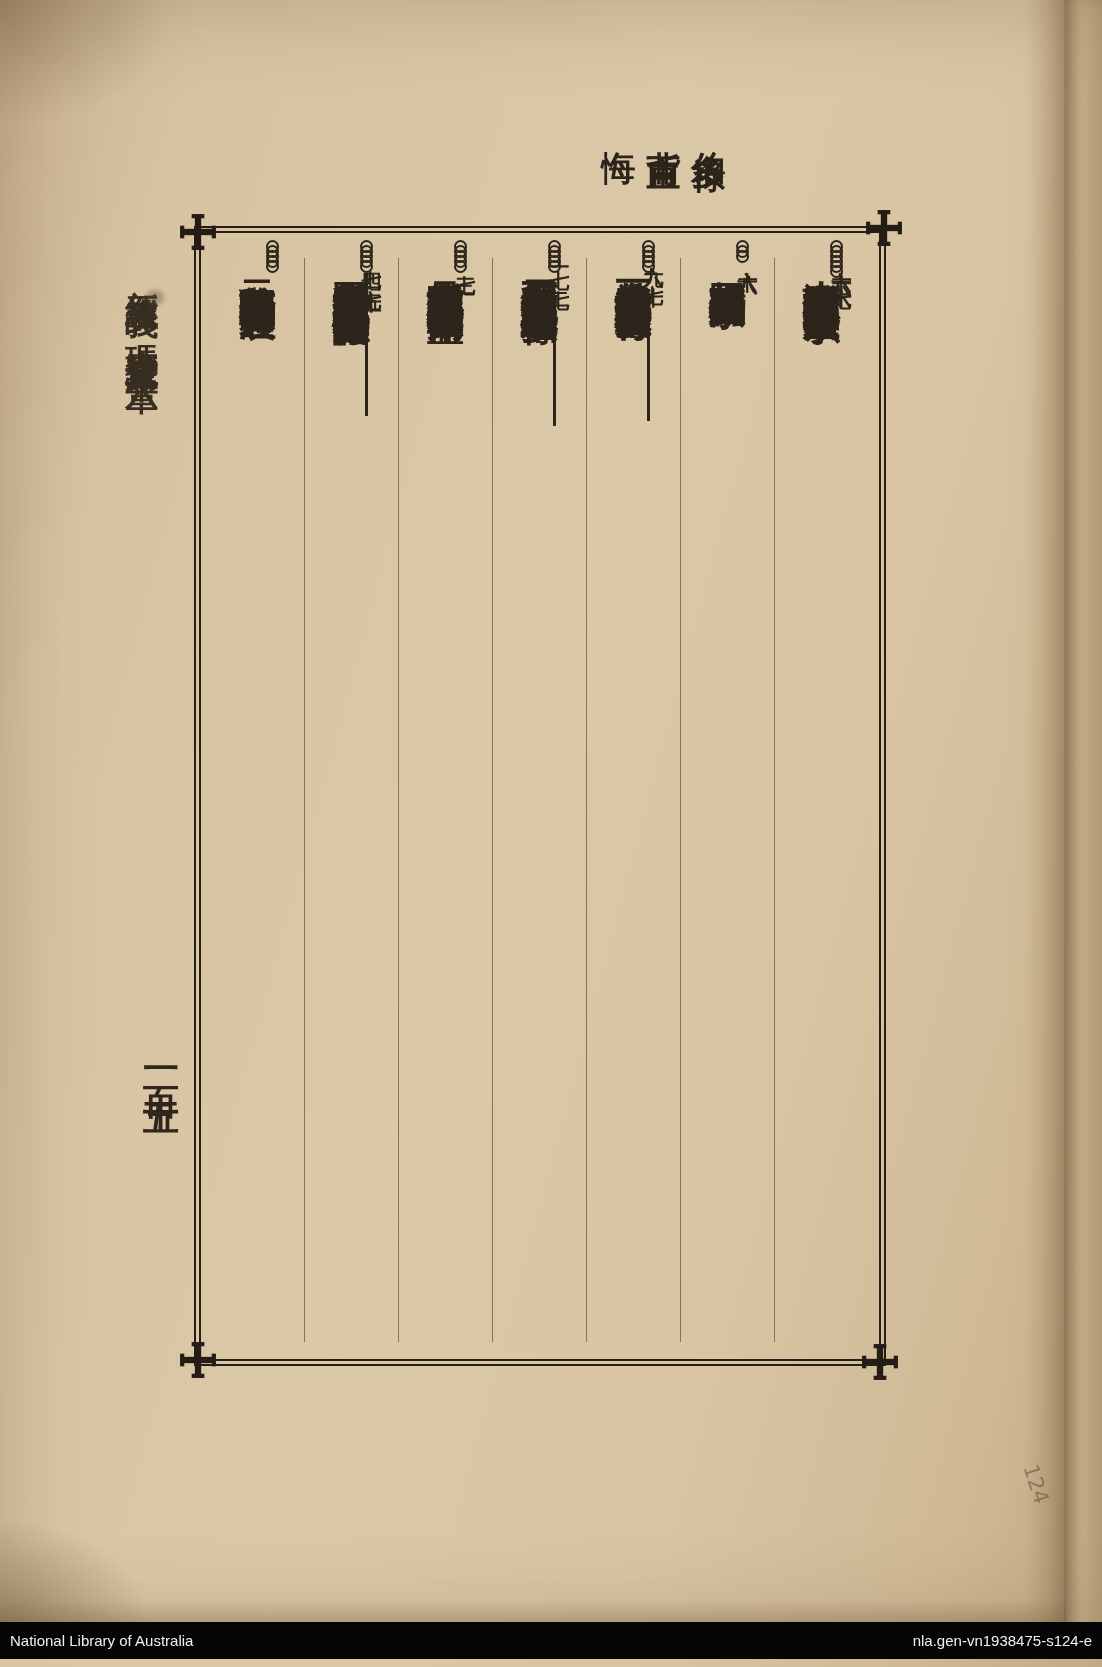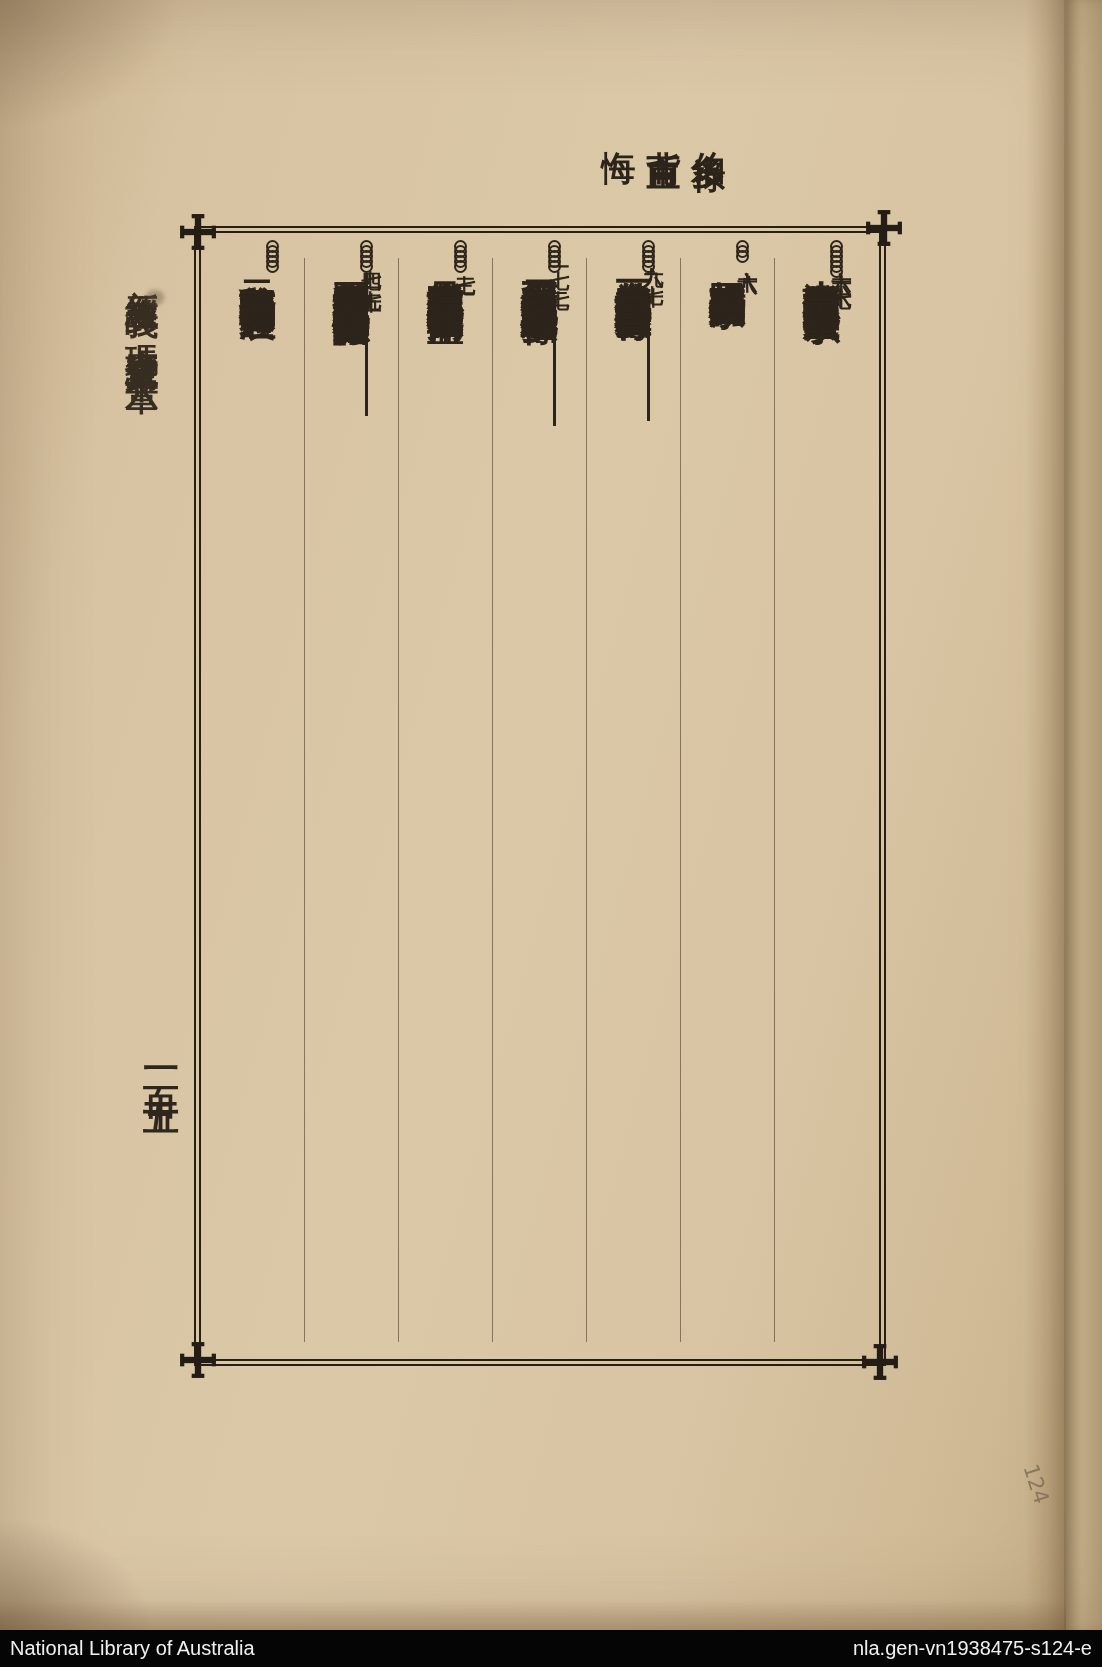--- a/index.html
+++ b/index.html
@@ -73,24 +73,24 @@
     background:rgba(92,76,55,.38); filter:blur(2px); border-radius:45%; }
   #page-number { position:absolute; left:136px; top:1050px;
     writing-mode:vertical-rl; text-orientation:upright;
     font-size:36px; font-weight:bold; color:#2f2godin71e; color:#2f271e; letter-spacing:8px; }
 
   
   #pencil-note { position:absolute; left:1016px; top:1472px; transform:rotate(72deg);
     font-size:21px; color:#7d6c55; opacity:.8; font-family:"DejaVu Sans",sans-serif; }
 
   
-  #footer { position:absolute; left:0; right:0; bottom:0; height:37px; background:#050505;
+  #footer { position:absolute; left:0; right:0; bottom:8px; height:37px; background:#050505;
     color:#f0f0ee; display:flex; justify-content:space-between; align-items:center;
     padding:4px 10px; box-sizing:border-box;
-    font-family:"Liberation Sans","DejaVu Sans",sans-serif; font-size:20px; z-index:10; }
+    font-family:"Liberation Sans","DejaVu Sans",sans-serif; font-size:15px; z-index:10; }
 </style>
 </head>
 <body>
 
 <div class="scan">
 
   <div class="corner-tl"></div>
   <div class="corner-bl"></div>
   <div class="edge-bottom"></div>
   <div class="edge-right"></div>

